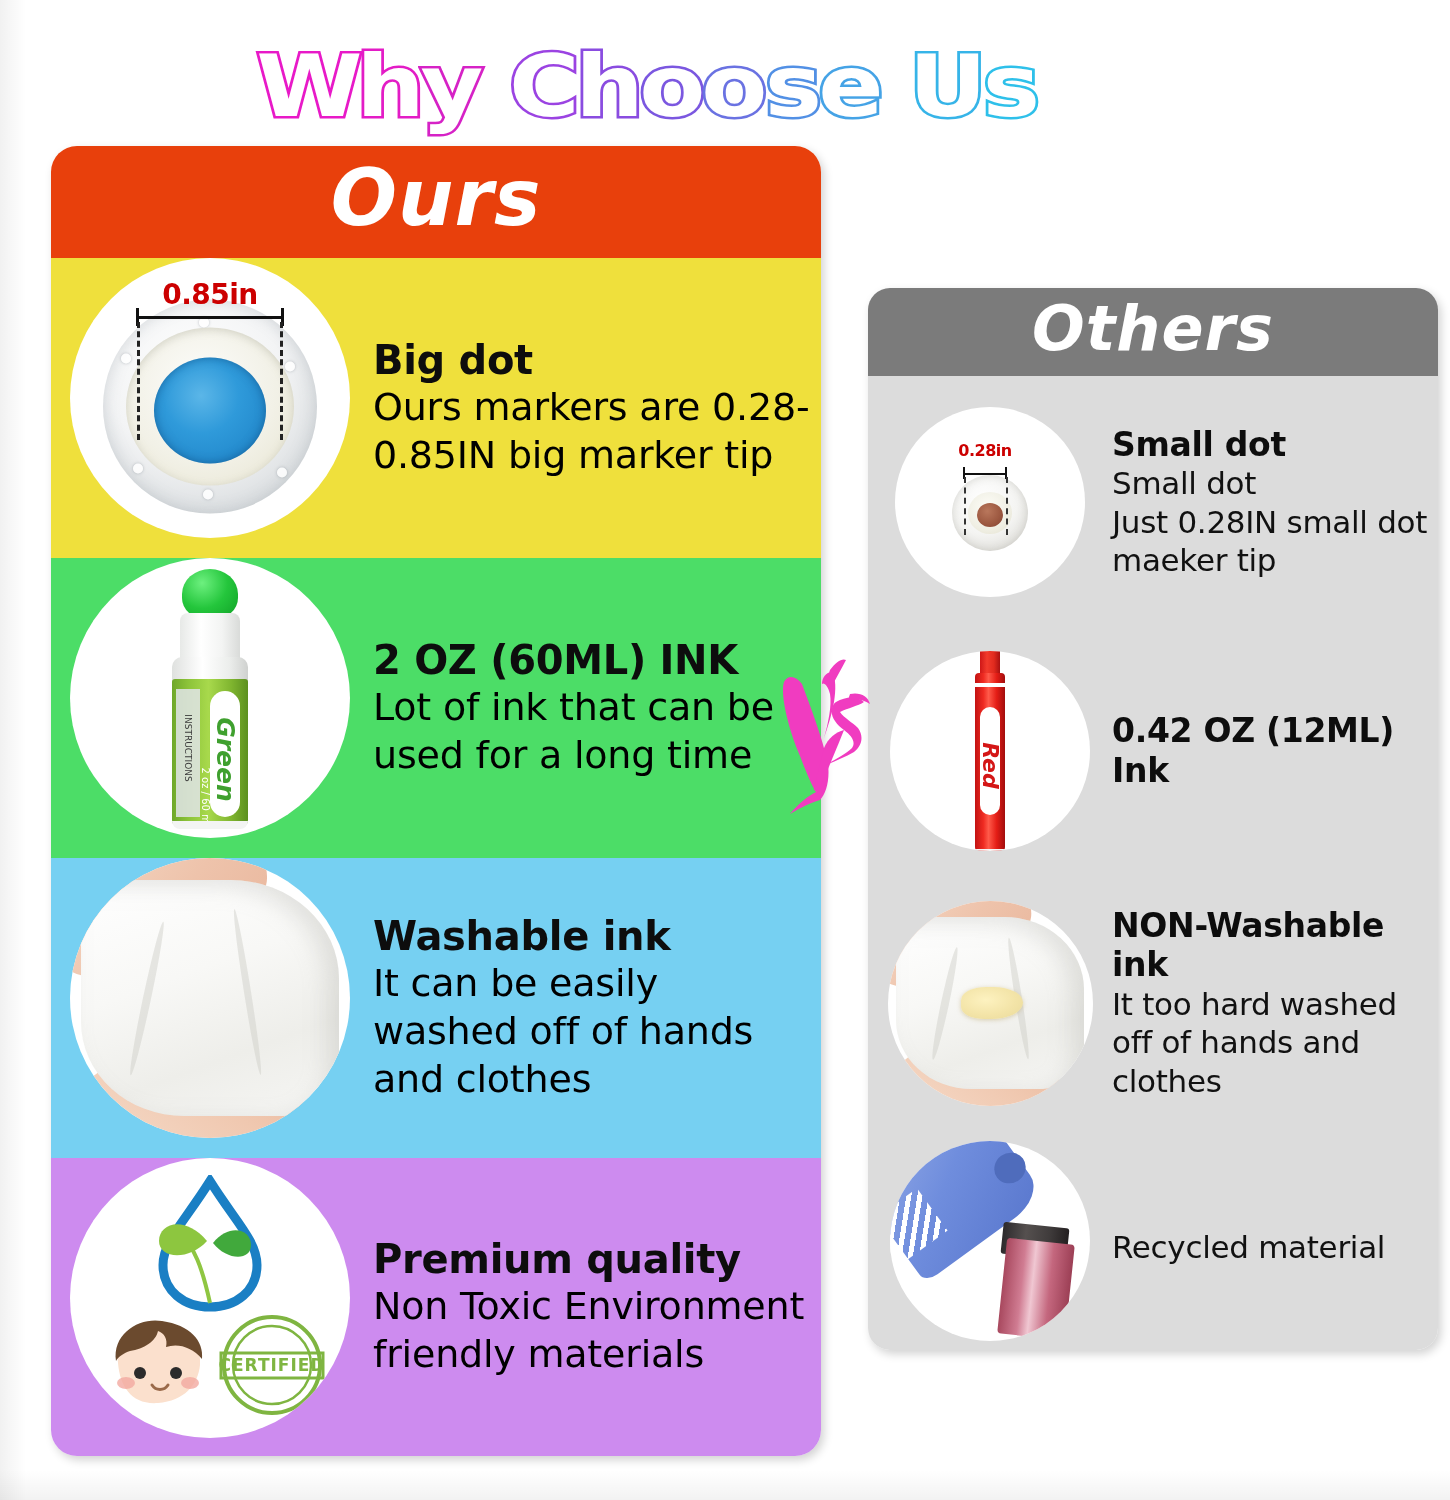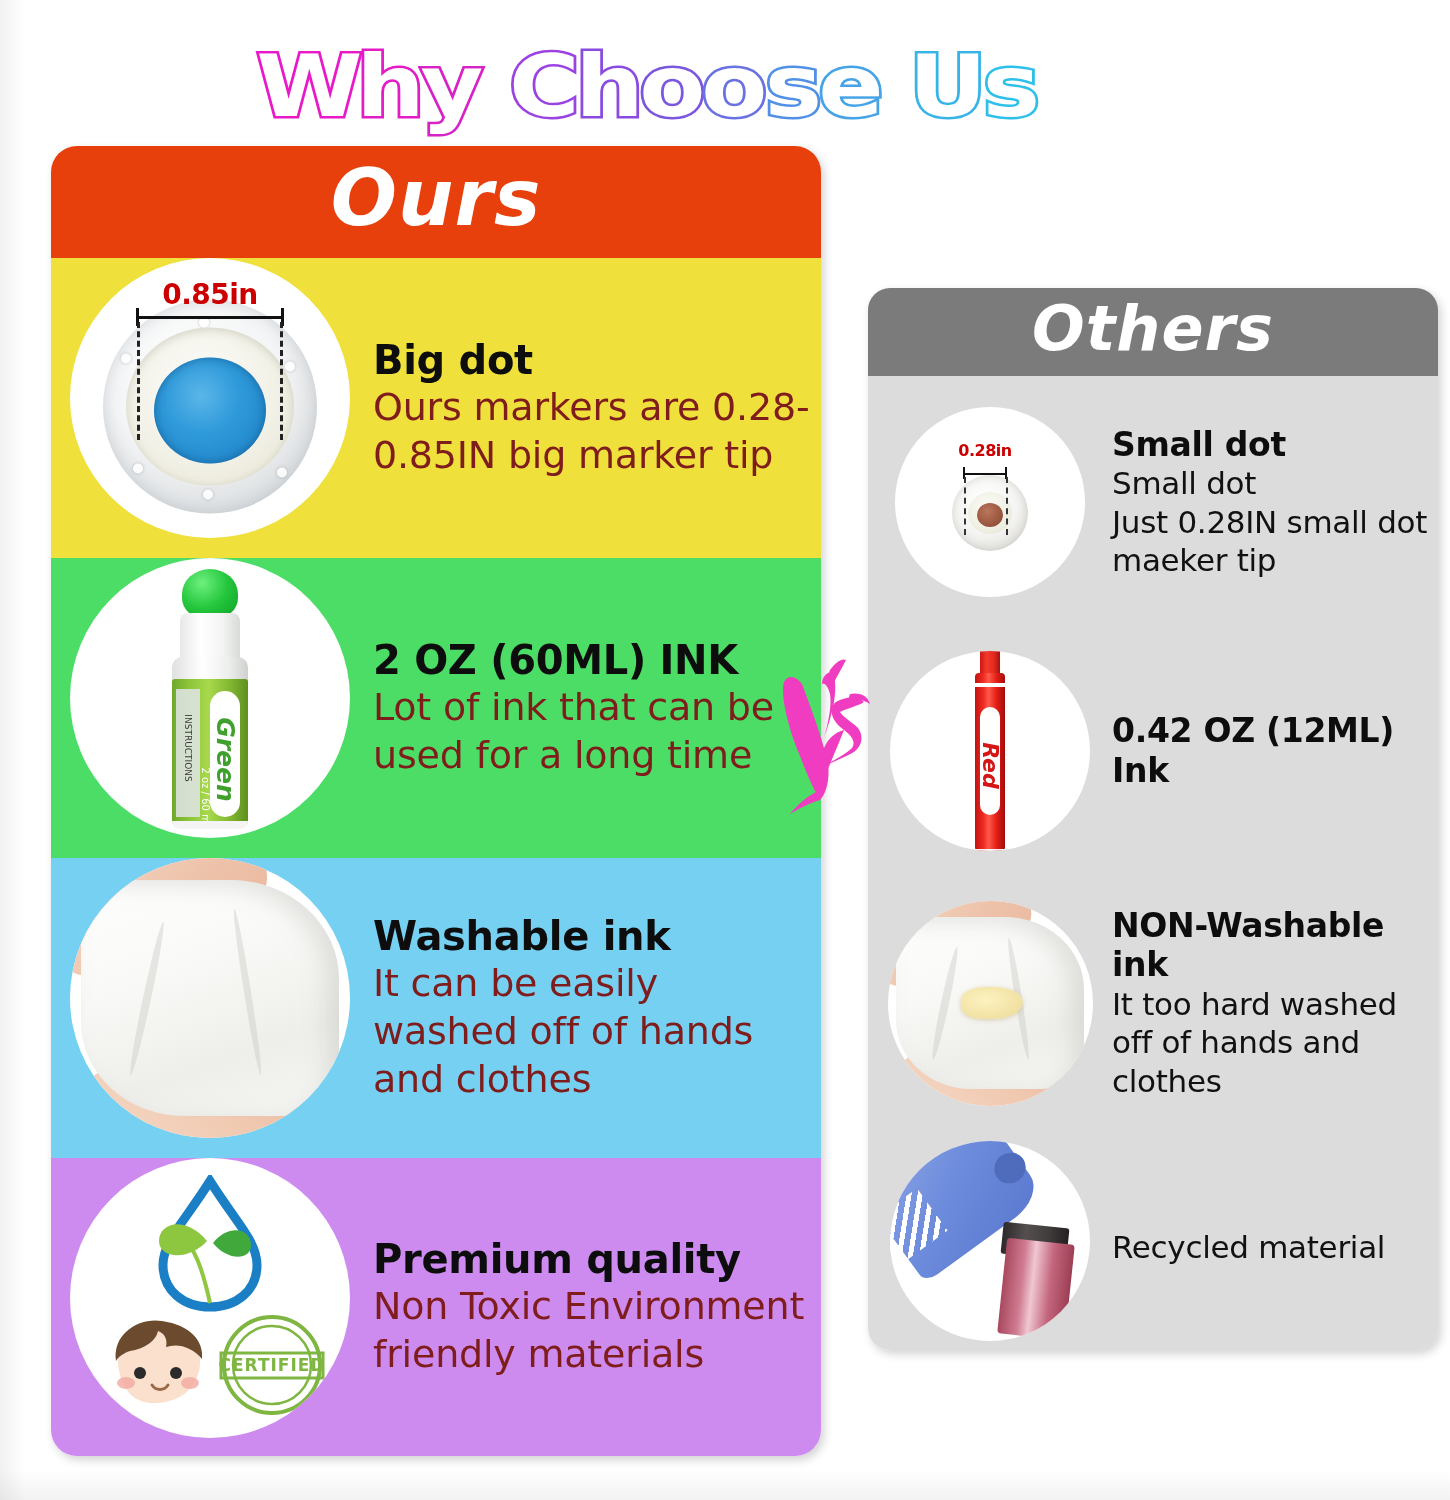--- a/index.html
+++ b/index.html
@@ -90,21 +90,21 @@
   .ours-row .txt {
     flex: 1 1 auto;
     padding-right: 10px;
     padding-left: 4px;
   }
   .ours-row .h {
     font-size: 40px; font-weight: bold; color: #0d0d0d;
     line-height: 1.18; letter-spacing: -0.3px;
   }
   .ours-row .b {
-    font-size: 38px; color: #7f1d1d; line-height: 1.26;
+    font-size: 38px; color: #000000; line-height: 1.26;
     letter-spacing: -0.2px;
   }
 
   #row-yellow { background: #efe03c; height: 300px; }
   #row-green  { background: #4cdd67; height: 300px; }
   #row-blue   { background: #76d0f2; height: 300px; }
   #row-purple { background: #cd8bef; height: 298px; }
 
   
   .circ {

